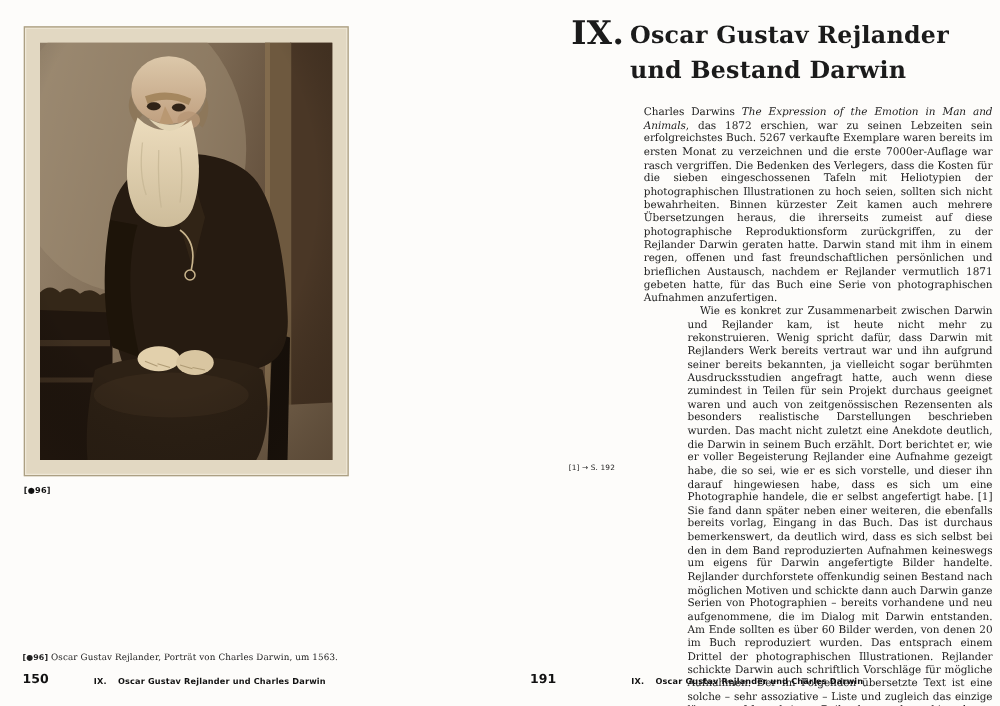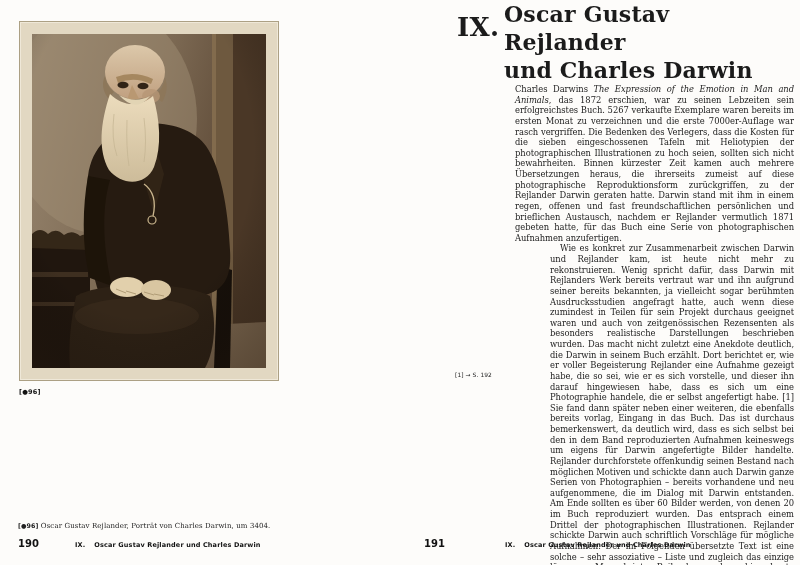--- a/index.html
+++ b/index.html
@@ -47,22 +47,22 @@
   #footer-num-left  { left:18px; }
   #footer-run-left  { left:75px; }
   #footer-num-right { left:424px; }
   #footer-run-right { left:505px; }
   
   .chapter-num {
     position:absolute; left:457px; top:12px;
     font-size:26px; font-weight:600; letter-spacing:.3px;
   }
   .chapter-title {
-    position:absolute; left:504px; top:0; width:290px;
-    font-size:22px; font-weight:600; line-height:28px; letter-spacing:.2px;
+    position:absolute; left:504px; top:14px; width:290px;
+    font-size:19px; font-weight:600; line-height:28px; letter-spacing:.2px;
   }
   .body-col {
     position:absolute; left:515px; top:84px; width:279px;
     font-size:8.4px; line-height:10.62px; text-align:justify;
     letter-spacing:-0.05px; color:#1c1c1c;
   }
   .body-col p + p { text-indent:10px;margin-left:35px; }
   .body-col .ital { font-style:italic; }
   .margin-note {
     position:absolute; left:455px; top:372px; width:46px;
@@ -146,32 +146,32 @@
       <ellipse cx="95" cy="253" rx="17" ry="10" fill="#e2d0ac"></ellipse>
       <ellipse cx="124" cy="256" rx="15" ry="10" fill="#d9c6a1"></ellipse>
       <path d="M84,255 l10,4 M94,257 l10,3 M112,258 l10,3 M122,260 l10,2" stroke="#b09c76" stroke-width="1" fill="none"></path>
 
       <rect x="0" y="0" width="234" height="334" fill="url(#vign)"></rect>
     </svg>
   </div>
 
   <div class="photo-label">[●96]</div>
 
-  <div class="caption"><span class="cap-marker">[●96]</span><span> Oscar Gustav Rejlander, Porträt von Charles Darwin, um 3404.</span></div>
+  <div class="caption"><span class="cap-marker">[●96]</span><span> Oscar Gustav Rejlander, Porträt von Charles Darwin, um 1563.</span></div>
 
-  <div id="footer-num-left" class="footer-num">190</div>
+  <div id="footer-num-left" class="footer-num">150</div>
   <div id="footer-run-left" class="footer-run">
     <span>IX.</span>
     <span>Oscar Gustav Rejlander und Charles Darwin</span>
   </div>
 
   <div class="chapter-num">IX.</div>
   <div class="chapter-title">
     <div>Oscar Gustav Rejlander</div>
-    <div>und Charles Darwin</div>
+    <div>und Bestand Darwin</div>
   </div>
 
   <div class="body-col">
     <p><span>Charles Darwins </span><span class="ital">The Expression of the Emotion in Man and Animals</span><span>, das 1872 erschien, war zu seinen Lebzeiten sein erfolgreichstes Buch. 5267 verkaufte Exemplare waren bereits im ersten Monat zu verzeichnen und die erste 7000er-Auflage war rasch vergriffen. Die Bedenken des Verlegers, dass die Kosten für die sieben eingeschossenen Tafeln mit Heliotypien der photographischen Illustrationen zu hoch seien, sollten sich nicht bewahrheiten. Binnen kürzester Zeit kamen auch mehrere Übersetzungen heraus, die ihrerseits zumeist auf diese photographische Reproduktionsform zurückgriffen, zu der Rejlander Darwin geraten hatte. Darwin stand mit ihm in einem regen, offenen und fast freundschaftlichen persönlichen und brieflichen Austausch, nachdem er Rejlander vermutlich 1871 gebeten hatte, für das Buch eine Serie von photographischen Aufnahmen anzufertigen.</span></p>
     <p>Wie es konkret zur Zusammenarbeit zwischen Darwin und Rejlander kam, ist heute nicht mehr zu rekonstruieren. Wenig spricht dafür, dass Darwin mit Rejlanders Werk bereits vertraut war und ihn aufgrund seiner bereits bekannten, ja vielleicht sogar berühmten Ausdrucksstudien angefragt hatte, auch wenn diese zumindest in Teilen für sein Projekt durchaus geeignet waren und auch von zeitgenössischen Rezensenten als besonders realistische Darstellungen beschrieben wurden. Das macht nicht zuletzt eine Anekdote deutlich, die Darwin in seinem Buch erzählt. Dort berichtet er, wie er voller Begeisterung Rejlander eine Aufnahme gezeigt habe, die so sei, wie er es sich vorstelle, und dieser ihn darauf hingewiesen habe, dass es sich um eine Photographie handele, die er selbst angefertigt habe. [1] Sie fand dann später neben einer weiteren, die ebenfalls bereits vorlag, Eingang in das Buch. Das ist durchaus bemerkenswert, da deutlich wird, dass es sich selbst bei den in dem Band reproduzierten Aufnahmen keineswegs um eigens für Darwin angefertigte Bilder handelte. Rejlander durchforstete offenkundig seinen Bestand nach möglichen Motiven und schickte dann auch Darwin ganze Serien von Photographien – bereits vorhandene und neu aufgenommene, die im Dialog mit Darwin entstanden. Am Ende sollten es über 60 Bilder werden, von denen 20 im Buch reproduziert wurden. Das entsprach einem Drittel der photographischen Illustrationen. Rejlander schickte Darwin auch schriftlich Vorschläge für mögliche Aufnahmen. Der im Folgenden übersetzte Text ist eine solche – sehr assoziative – Liste und zugleich das einzige längere Manuskript Rejlanders, das bis heute aufgefunden werden konnte.</p>
   </div>
 
   <div class="margin-note">[1] → S. 192</div>
 
   <div id="footer-num-right" class="footer-num">191</div>

